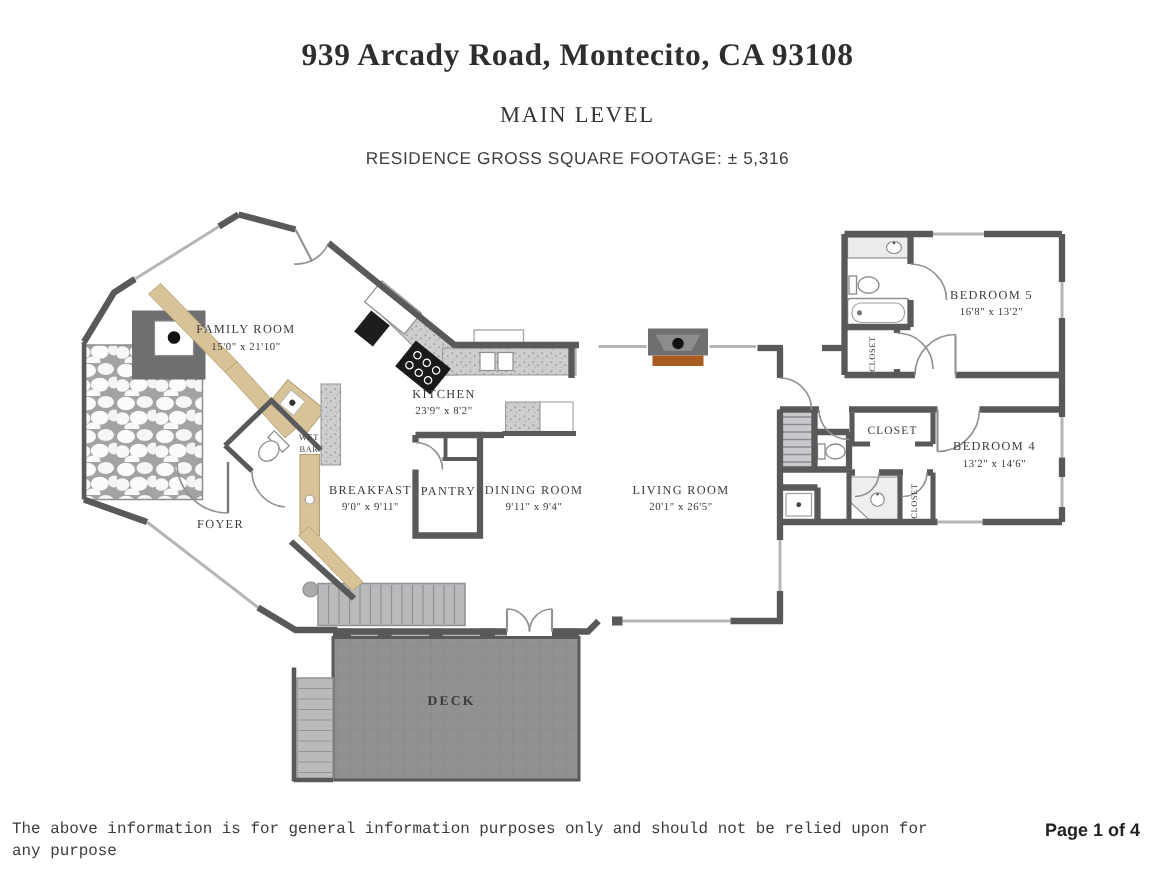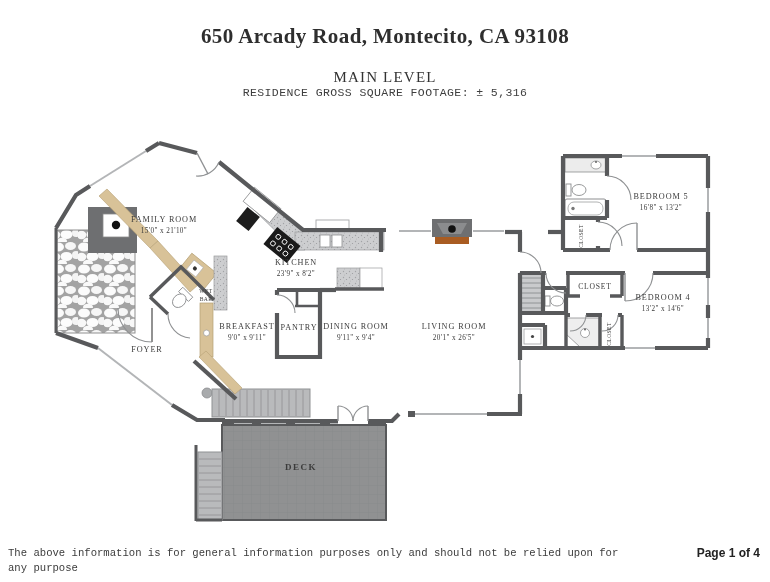--- a/index.html
+++ b/index.html
@@ -3,40 +3,40 @@
 <meta charset="utf-8">
 <style>
   html,body{margin:0;padding:0;}
   body{width:770px;height:582px;position:relative;background:#ffffff;overflow:hidden;
        font-family:"Liberation Serif", serif;}
   .header{position:absolute;top:0;left:0;width:770px;text-align:center;}
   .title{margin-top:24px;font-family:"Liberation Serif",serif;font-weight:bold;
          font-size:21px;color:#2e2e2e;letter-spacing:0.4px;}
   .level{margin-top:20px;font-family:"Liberation Serif",serif;font-size:15px;
          color:#333;letter-spacing:1.2px;}
-  .sqft{margin-top:0;font-family:Liberation Mono, monospace;font-size:11.5px;
+  .sqft{margin-top:14px;font-family:Liberation Sans, sans-serif;font-size:11.5px;
         color:#3e3e3e;letter-spacing:0.4px;}
   .plan{position:absolute;top:0;left:0;}
   .footer{position:absolute;left:8px;top:546px;width:620px;
           font-family:Liberation Mono, monospace;font-size:10.6px;line-height:14.5px;
           color:#3c3c3c;}
   .page{position:absolute;right:10px;top:546px;font-family:"Liberation Sans",sans-serif;
         font-size:12px;font-weight:bold;color:#222;}
   svg text{font-family:"Liberation Serif",serif;fill:#3b3b3b;}
   .room-name{font-size:8.2px;letter-spacing:0.9px;}
   .room-dims{font-size:7.2px;letter-spacing:0.4px;}
   .small-label{font-size:5.6px;letter-spacing:0.4px;}
   .closet-label{font-size:7.6px;letter-spacing:0.8px;}
   .deck-label{font-size:9px;font-weight:bold;letter-spacing:1.5px;}
 </style>
 </head>
 <body>
 
 <div class="header">
-  <div class="title">650 Arcady Road, Montecito, CA 93108</div>
+  <div class="title">939 Arcady Road, Montecito, CA 93108</div>
   <div class="level">MAIN LEVEL</div>
   <div class="sqft">RESIDENCE GROSS SQUARE FOOTAGE: ± 5,316</div>
 </div>
 
 <svg class="plan" width="770" height="582" viewBox="0 0 770 582">
   <defs>
     <pattern id="speckle" width="6" height="6" patternUnits="userSpaceOnUse">
       <rect width="6" height="6" fill="#cdced0"></rect>
       <circle cx="1.5" cy="1.5" r="0.7" fill="#a2a3a6"></circle>
       <circle cx="4.5" cy="3.5" r="0.6" fill="#9a9b9e"></circle>

